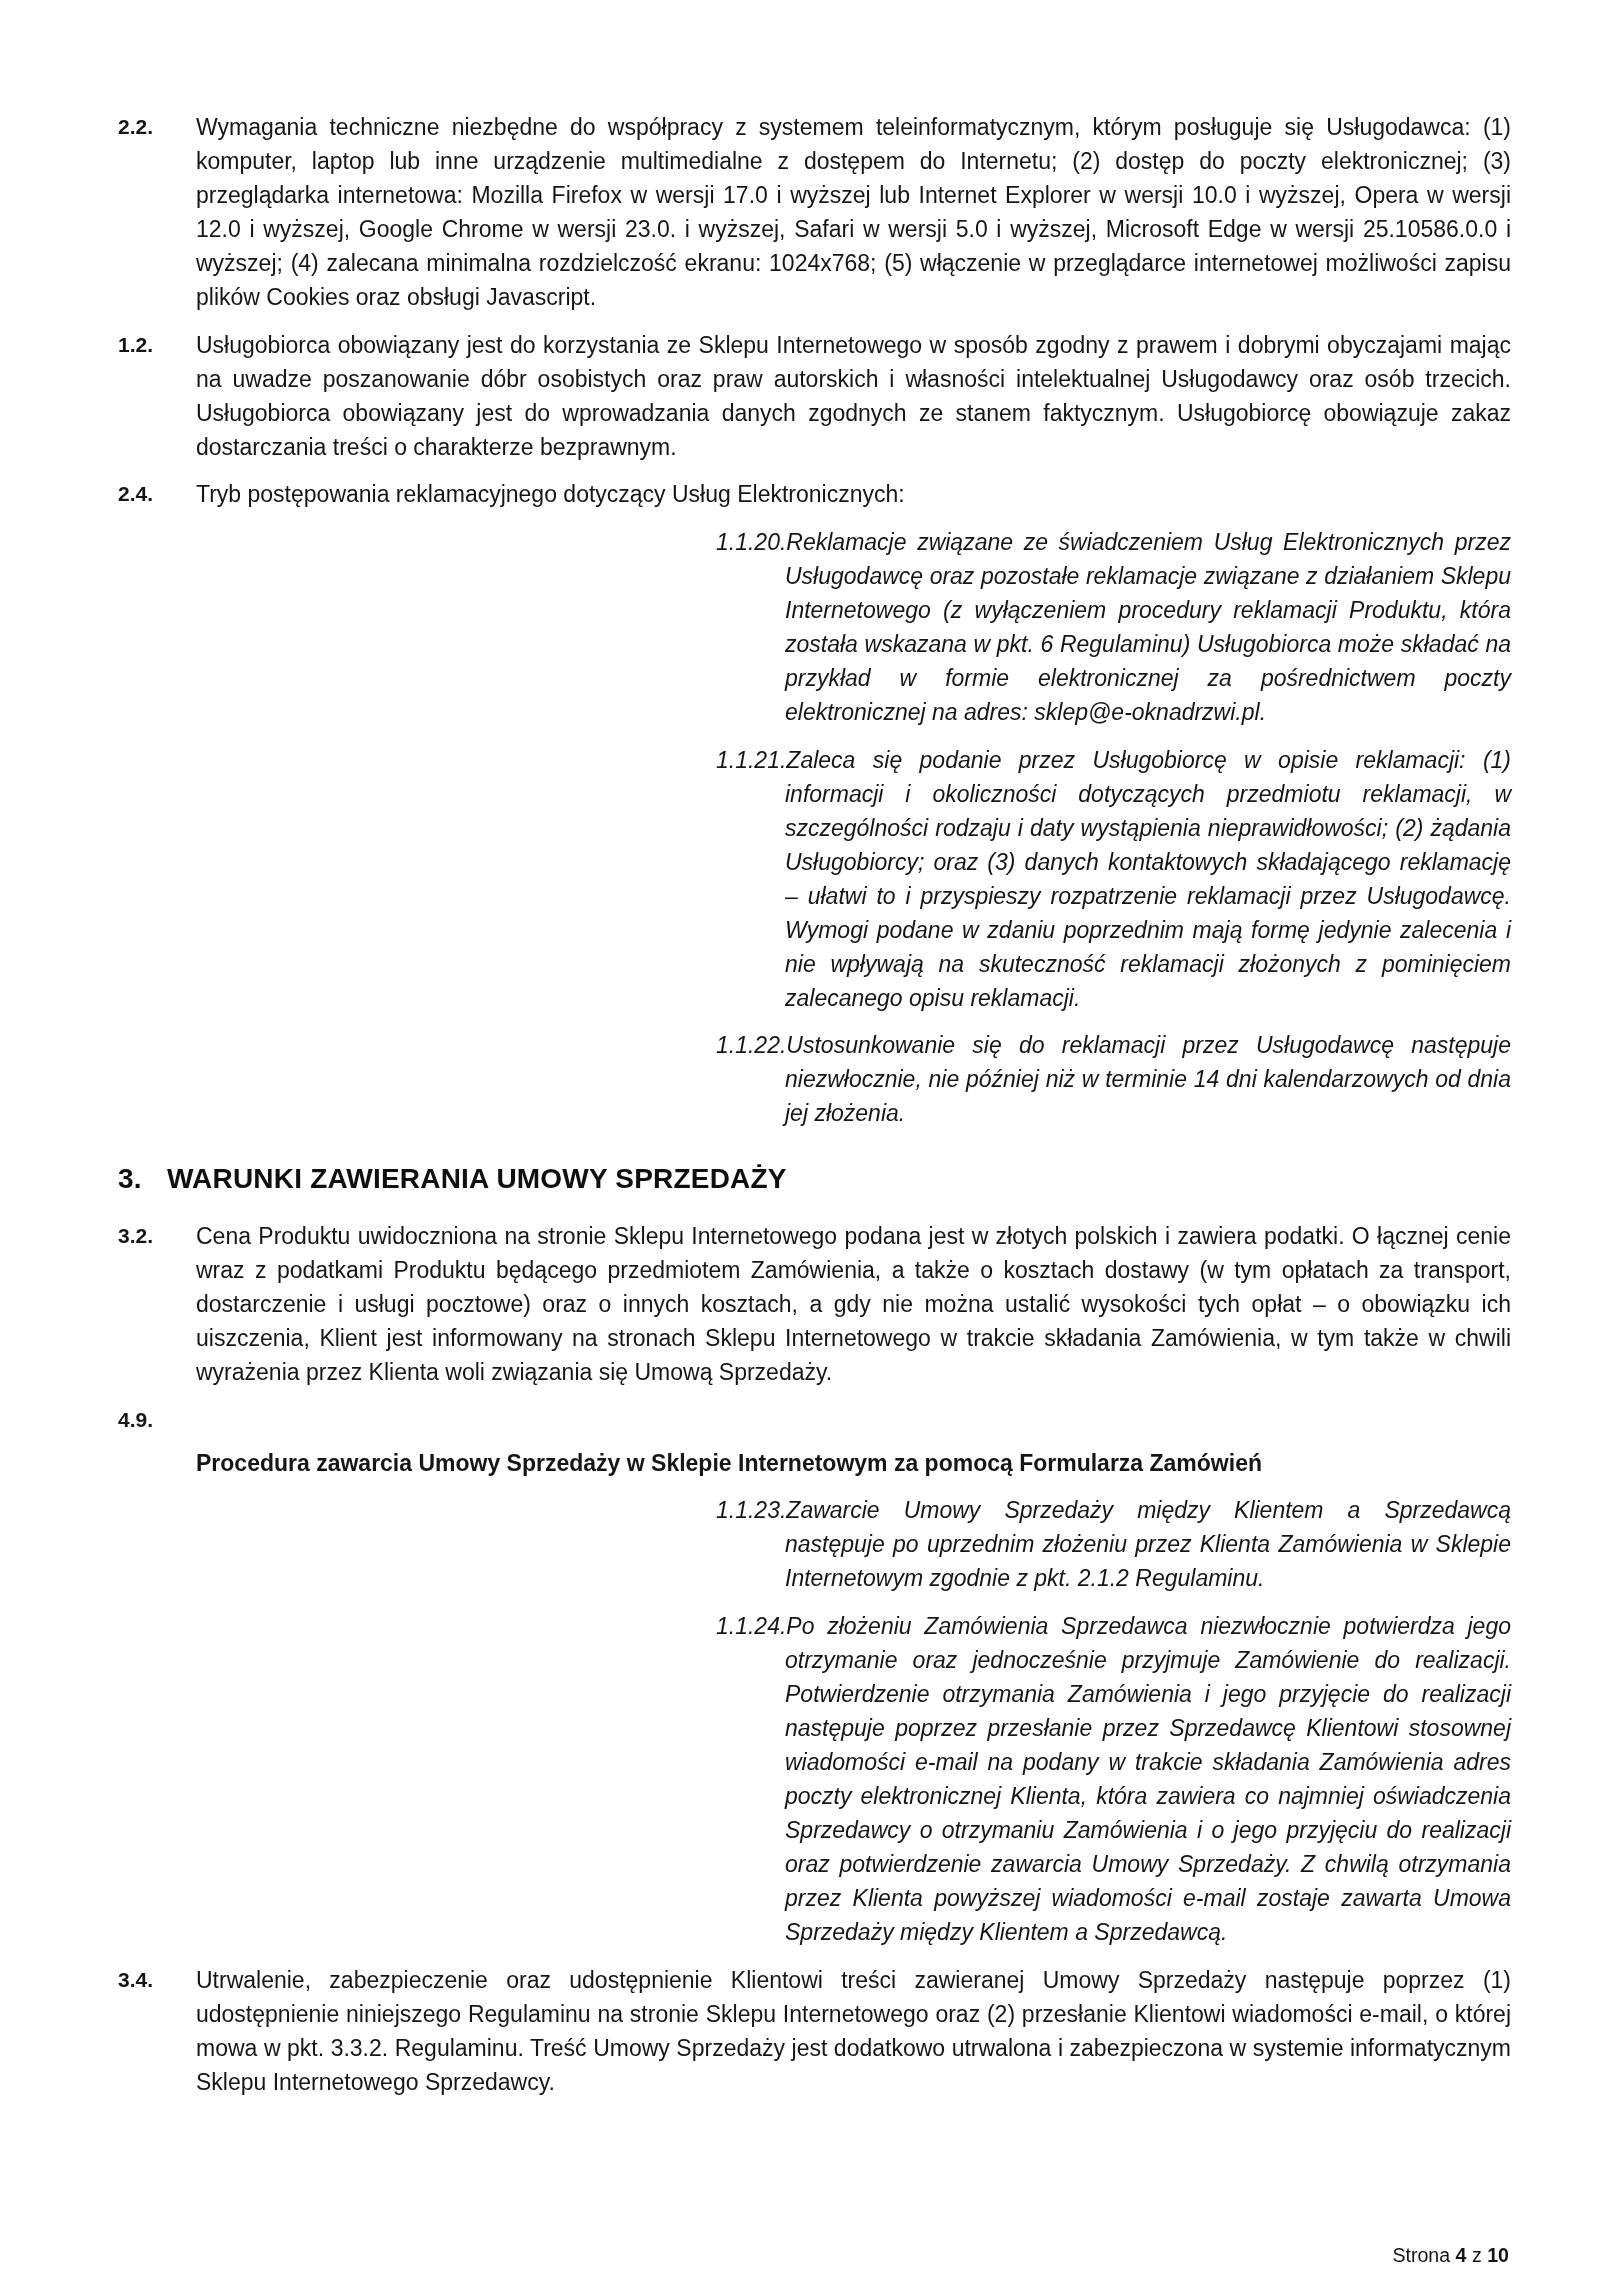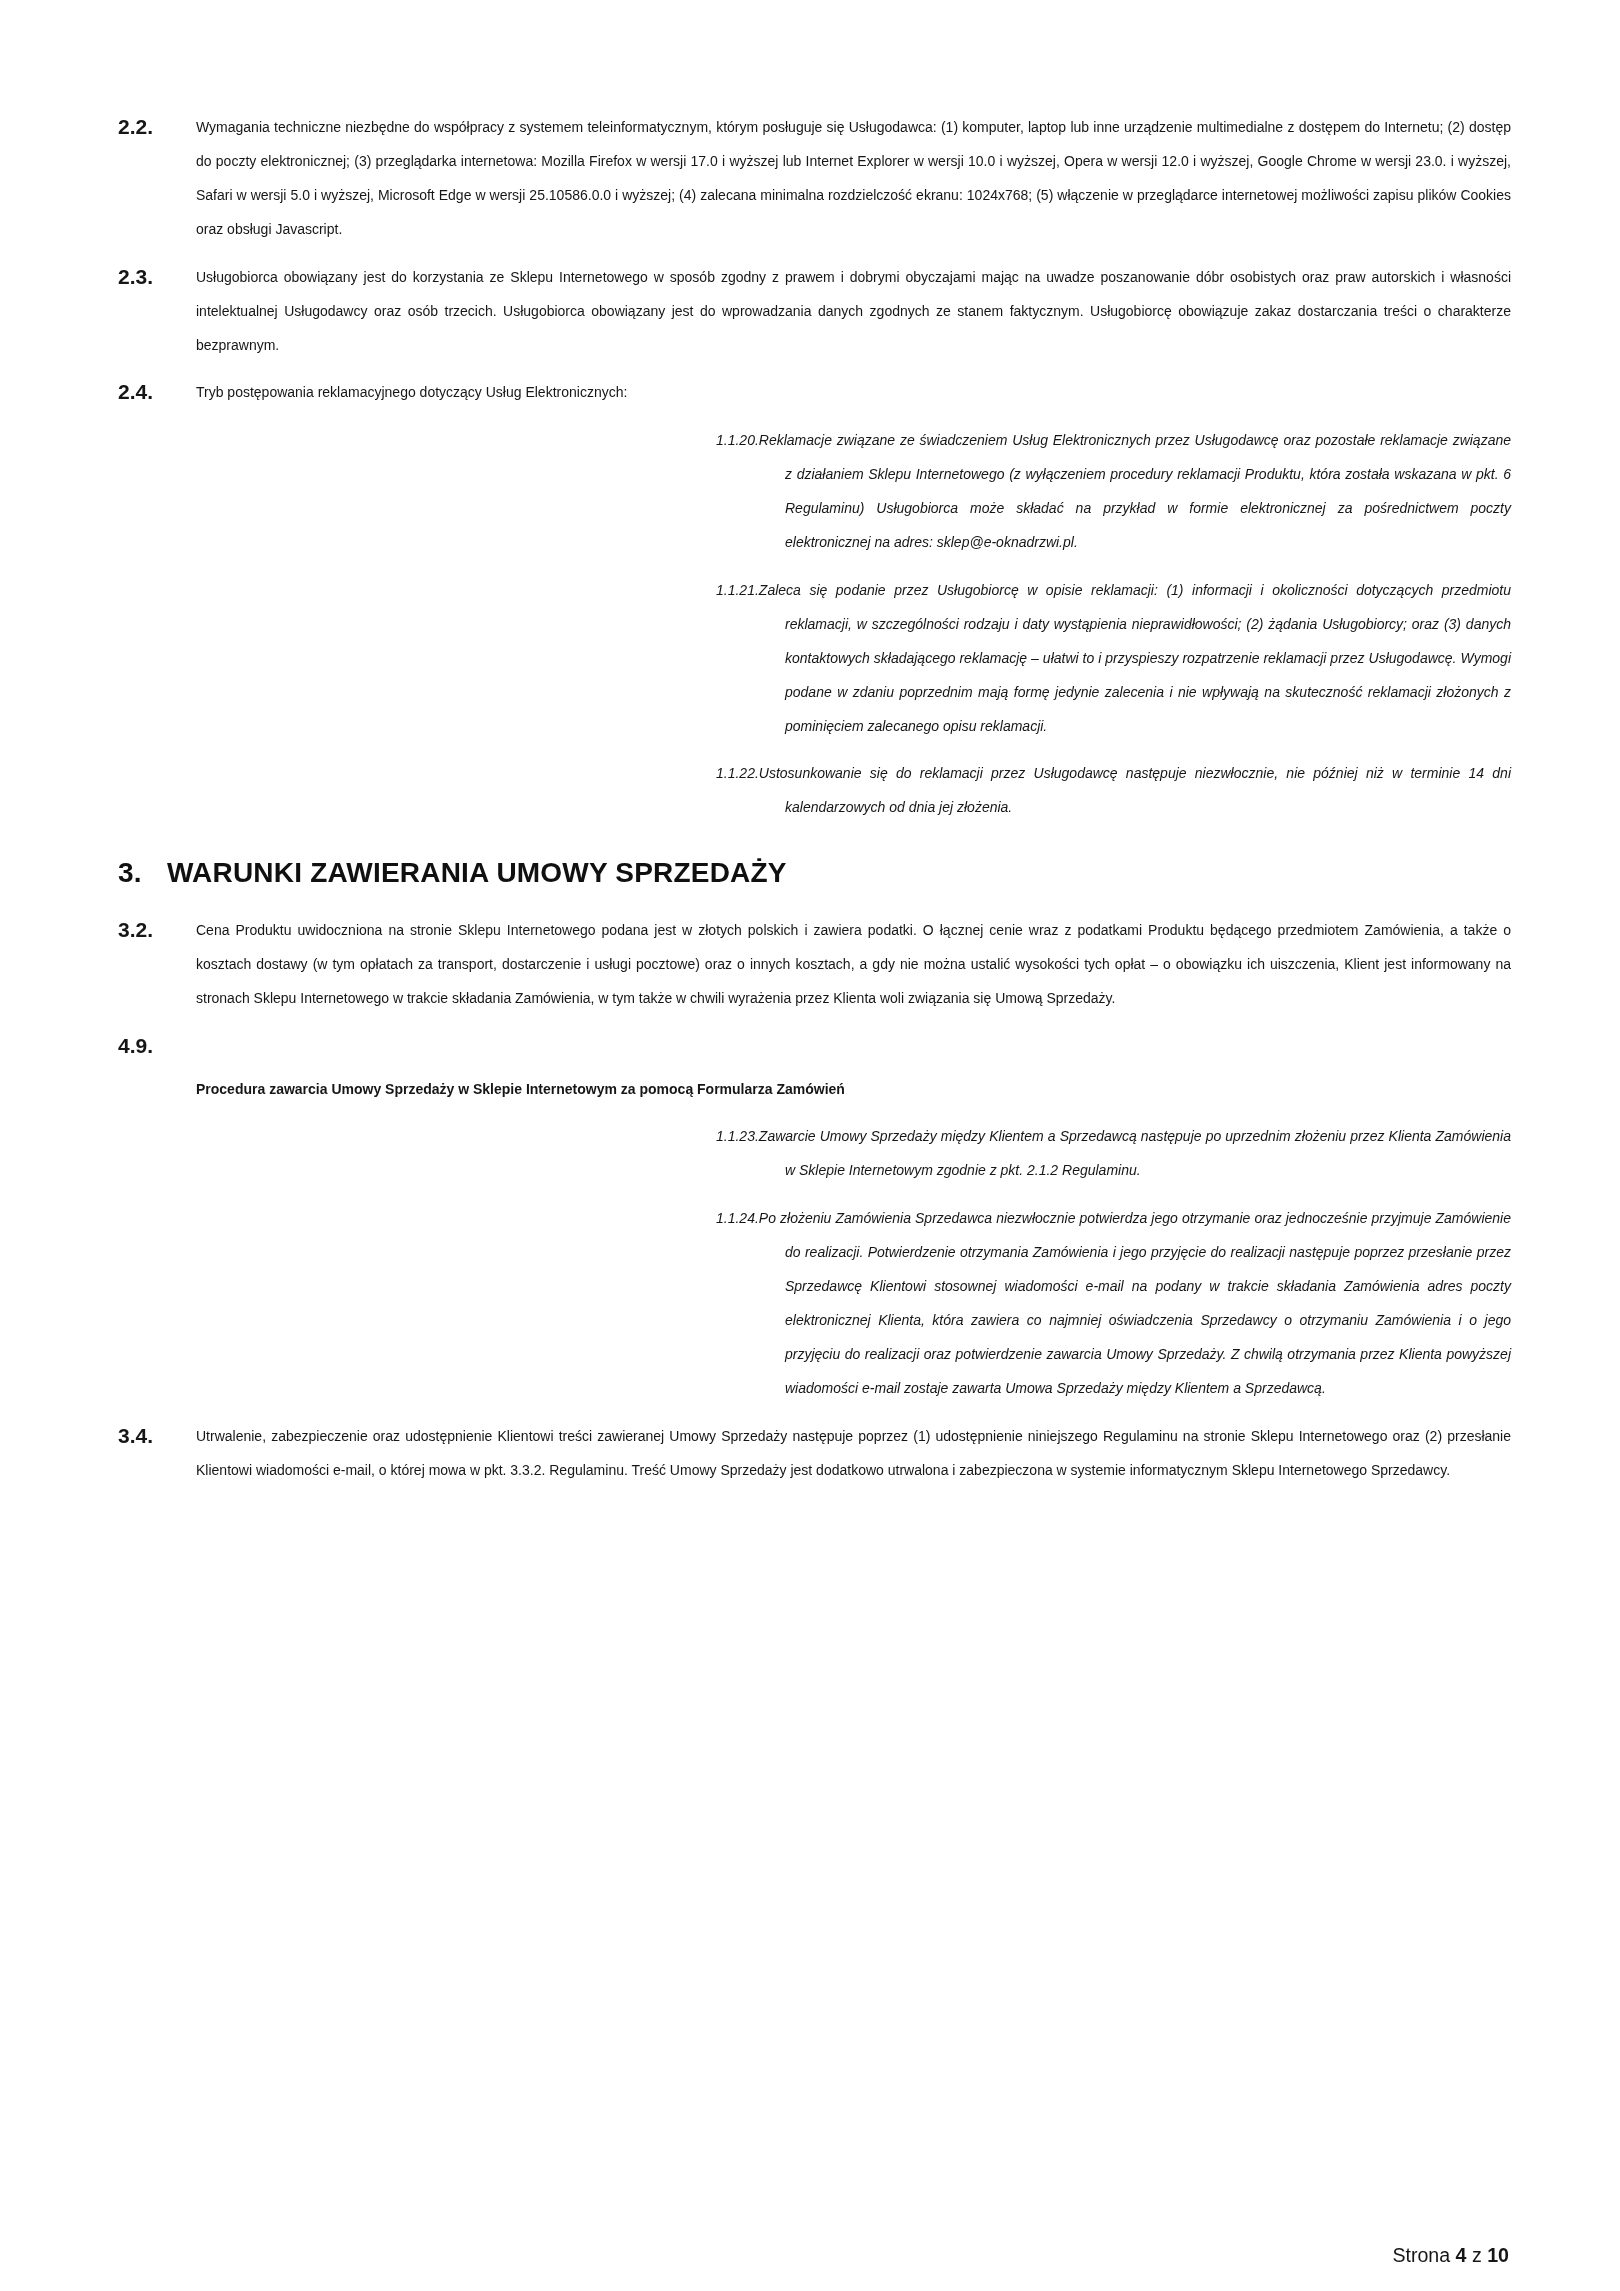--- a/index.html
+++ b/index.html
@@ -21,21 +21,21 @@
   .item{display:flex;margin:0 0 13.7px 0;}
   .item .num{
     flex:0 0 78px;
     width:78px;
     font-weight:700;
     font-size:21px;
     line-height:34px;
   }
   .body{
     flex:1;
-    font-size:14px;
+    font-size:23px;
     line-height:34px;
     text-align:justify;
   }
   .item.bold .body{font-weight:700;text-align:left;margin-top:43px;}
   .subitem{margin:0 0 13.7px 598px;font-style:italic;}
   .subitem .body{
     padding-left:69px;
     text-indent:-69px;
   }
   .heading{
@@ -61,21 +61,21 @@
 </head>
 <body>
 
 <main class="page">
   <div class="content">
       <div class="item">
         <span class="num">2.2.</span>
         <div class="body">Wymagania techniczne niezbędne do współpracy z systemem teleinformatycznym, którym posługuje się Usługodawca: (1) komputer, laptop lub inne urządzenie multimedialne z dostępem do Internetu; (2) dostęp do poczty elektronicznej; (3) przeglądarka internetowa: Mozilla Firefox w wersji 17.0 i wyższej lub Internet Explorer w wersji 10.0 i wyższej, Opera w wersji 12.0 i wyższej, Google Chrome w wersji 23.0. i wyższej, Safari w wersji 5.0 i wyższej, Microsoft Edge w wersji 25.10586.0.0 i wyższej; (4) zalecana minimalna rozdzielczość ekranu: 1024x768; (5) włączenie w przeglądarce internetowej możliwości zapisu plików Cookies oraz obsługi Javascript.</div>
       </div>
       <div class="item">
-        <span class="num">2.3.</span>
+        <span class="num">1.2.</span>
         <div class="body">Usługobiorca obowiązany jest do korzystania ze Sklepu Internetowego w sposób zgodny z prawem i dobrymi obyczajami mając na uwadze poszanowanie dóbr osobistych oraz praw autorskich i własności intelektualnej Usługodawcy oraz osób trzecich. Usługobiorca obowiązany jest do wprowadzania danych zgodnych ze stanem faktycznym. Usługobiorcę obowiązuje zakaz dostarczania treści o charakterze bezprawnym.</div>
       </div>
       <div class="item">
         <span class="num">2.4.</span>
         <div class="body">Tryb postępowania reklamacyjnego dotyczący Usług Elektronicznych:</div>
       </div>
       <div class="subitem">
         <div class="body"><span>1.1.20.</span><span>Reklamacje związane ze świadczeniem Usług Elektronicznych przez Usługodawcę oraz pozostałe reklamacje związane z działaniem Sklepu Internetowego (z wyłączeniem procedury reklamacji Produktu, która została wskazana w pkt. 6 Regulaminu) Usługobiorca może składać na przykład w formie elektronicznej za pośrednictwem poczty elektronicznej na adres: sklep@e-oknadrzwi.pl.</span></div>
       </div>
       <div class="subitem">

